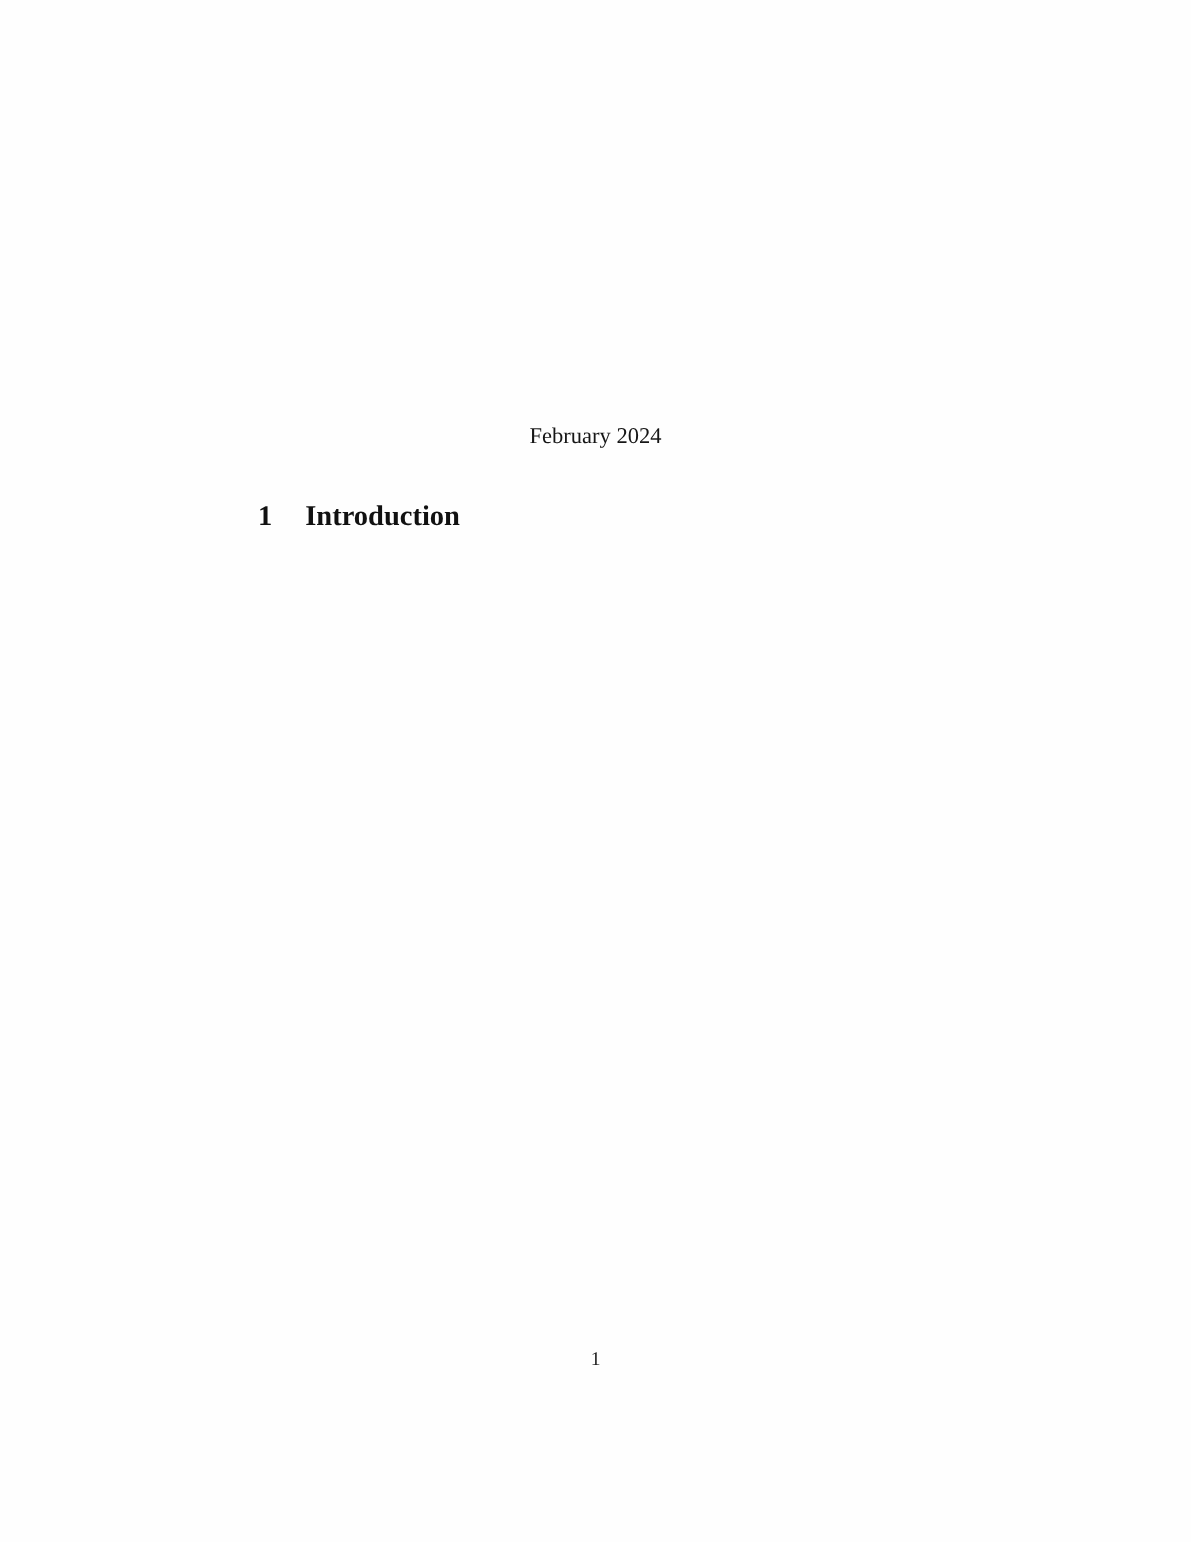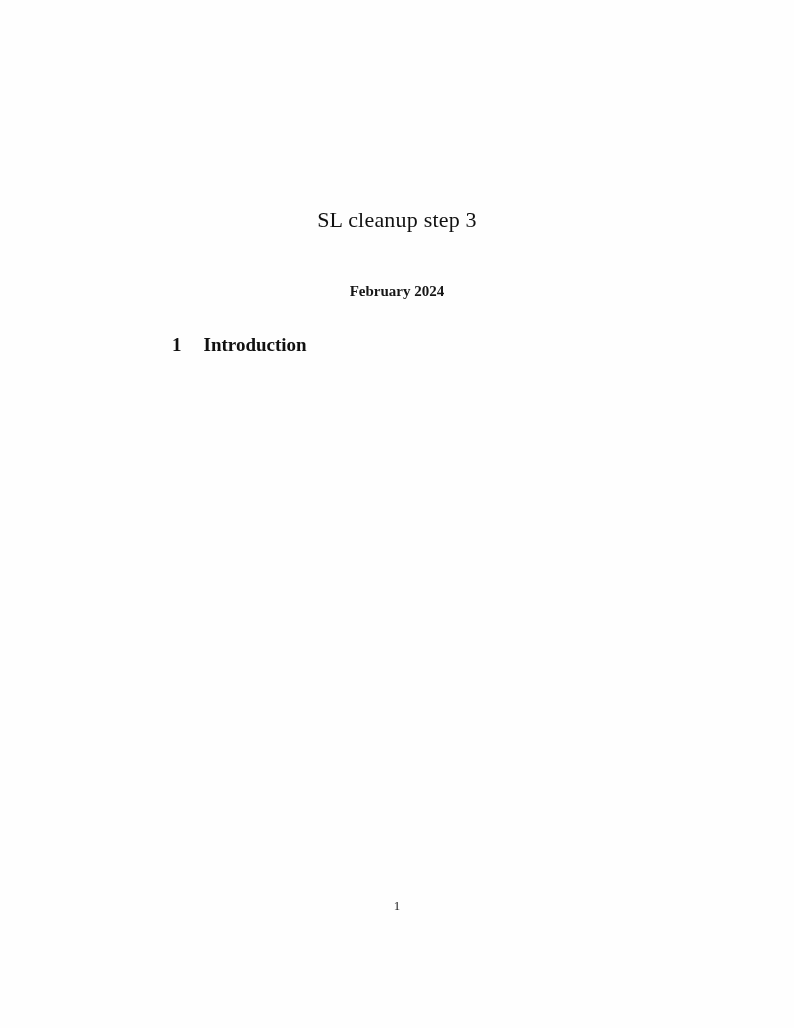--- a/index.html
+++ b/index.html
@@ -37,21 +37,21 @@
     font-weight: 400;
     color: #161616;
   }
   .doc-date {
     position: absolute;
     top: 283px;
     left: 0;
     width: 100%;
     text-align: center;
     font-size: 15px;
-    font-weight: 700;
+    font-weight: 400;
     color: #161616;
   }
   .section-heading {
     position: absolute;
     top: 334px;
     left: 172px;
     font-size: 19px;
     font-weight: 700;
     color: #111111;
     display: flex;
@@ -69,21 +69,20 @@
     font-size: 13px;
     font-weight: 400;
     color: #222222;
   }
 </style>
 </head>
 <body>
 
 <div class="page">
 
-  <div class="doc-title">SL cleanup step 3</div>
 
 
   <div class="doc-date">February 2024</div>
 
   <div class="section-heading">
     <span class="section-number">1</span>
     <span class="section-title">Introduction</span>
   </div>
 
   <div class="page-number">1</div>

